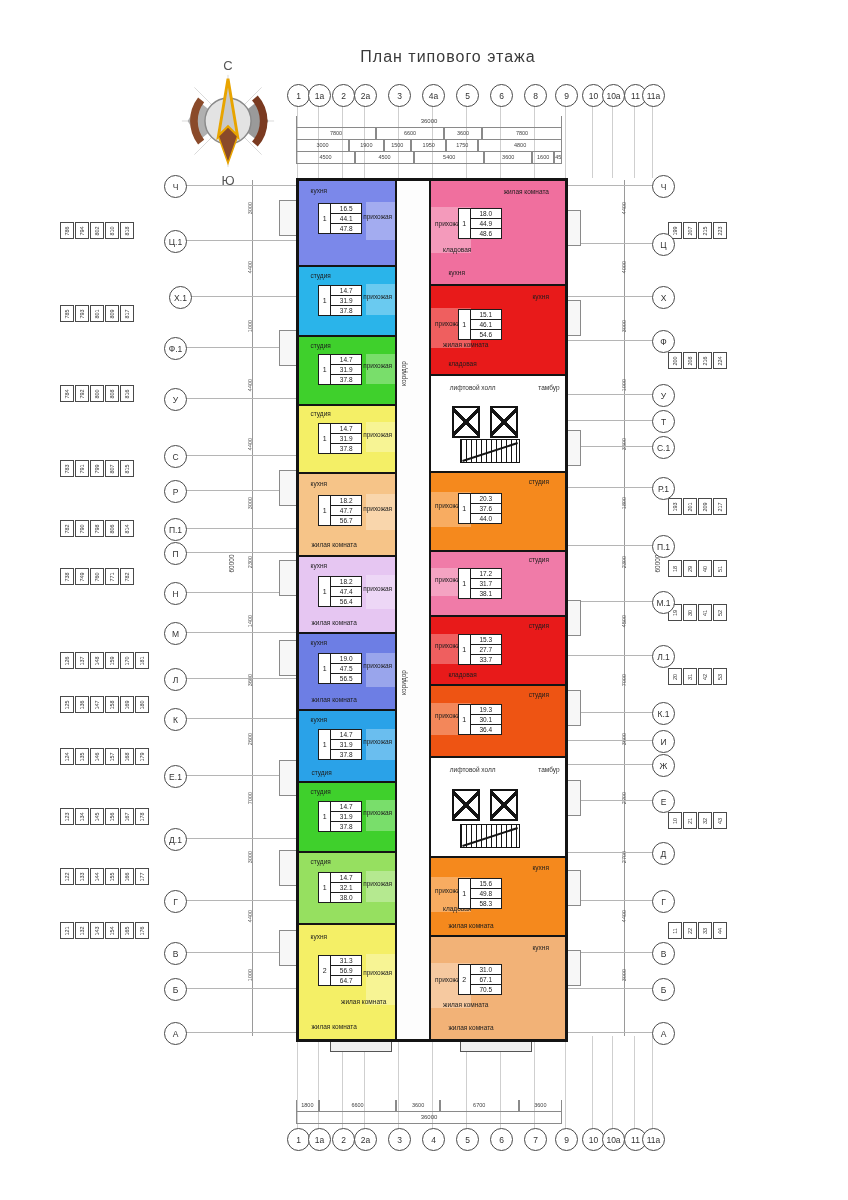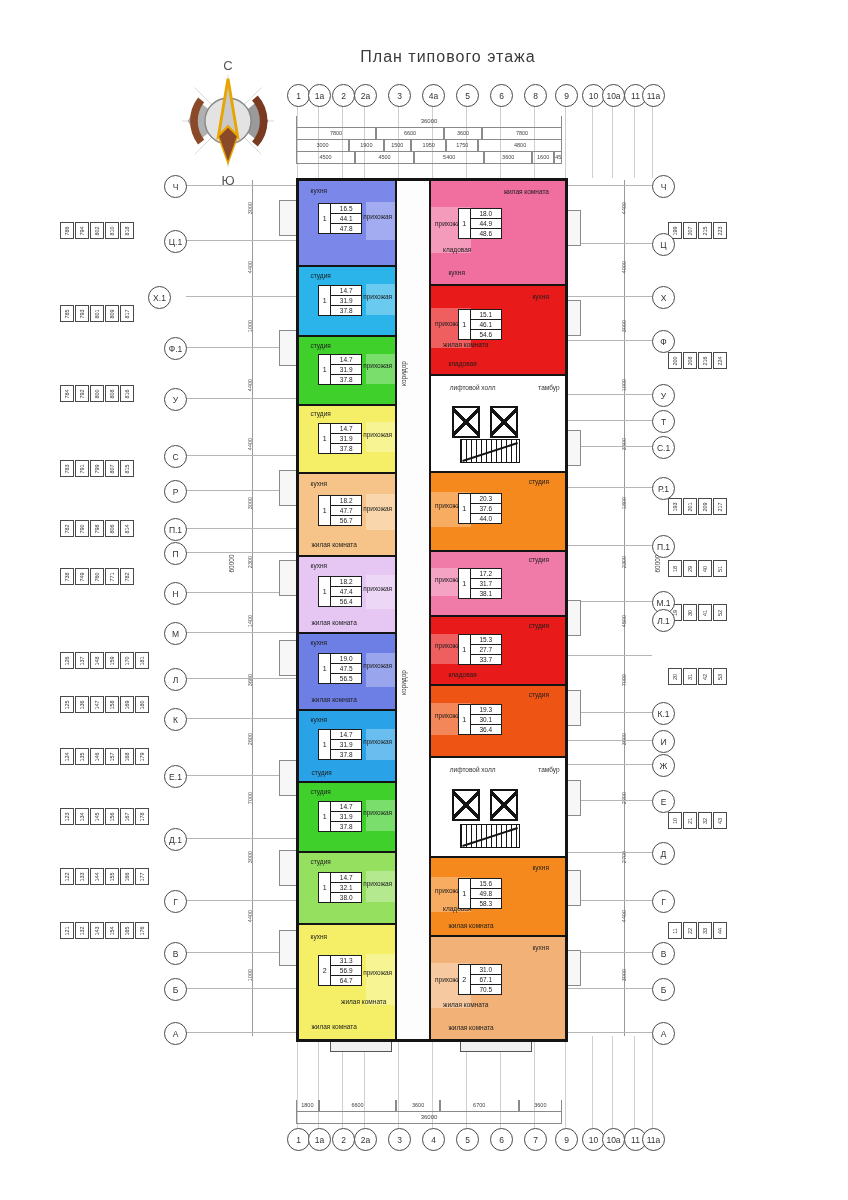--- a/index.html
+++ b/index.html
@@ -477,21 +477,21 @@
     <div class="axcirc" style="left: 602px; top: 1128px;">10а</div>
     <div class="vline" style="left: 612px; top: 1036px; height: 92px;"></div>
     <div class="axcirc" style="left: 624px; top: 1128px;">11</div>
     <div class="vline" style="left: 634px; top: 1036px; height: 92px;"></div>
     <div class="axcirc" style="left: 642px; top: 1128px;">11а</div>
     <div class="vline" style="left: 652px; top: 1036px; height: 92px;"></div>
     <div class="axcirc" style="left: 164px; top: 175px;">Ч</div>
     <div class="leader" style="left: 186px; top: 185px; width: 110px;"></div>
     <div class="axcirc" style="left: 164px; top: 230px;">Ц.1</div>
     <div class="leader" style="left: 186px; top: 240px; width: 110px;"></div>
-    <div class="axcirc" style="left: 148px; top: 286px;">Х.1</div>
+    <div class="axcirc" style="left: 169px; top: 286px;">Х.1</div>
     <div class="leader" style="left: 186px; top: 296px; width: 110px;"></div>
     <div class="axcirc" style="left: 164px; top: 337px;">Ф.1</div>
     <div class="leader" style="left: 186px; top: 347px; width: 110px;"></div>
     <div class="axcirc" style="left: 164px; top: 388px;">У</div>
     <div class="leader" style="left: 186px; top: 398px; width: 110px;"></div>
     <div class="axcirc" style="left: 164px; top: 445px;">С</div>
     <div class="leader" style="left: 186px; top: 455px; width: 110px;"></div>
     <div class="axcirc" style="left: 164px; top: 480px;">Р</div>
     <div class="leader" style="left: 186px; top: 490px; width: 110px;"></div>
     <div class="axcirc" style="left: 164px; top: 518px;">П.1</div>
@@ -531,21 +531,21 @@
     <div class="axcirc" style="left: 652px; top: 410px;">Т</div>
     <div class="leader" style="left: 562px; top: 420px; width: 90px;"></div>
     <div class="axcirc" style="left: 652px; top: 436px;">С.1</div>
     <div class="leader" style="left: 562px; top: 446px; width: 90px;"></div>
     <div class="axcirc" style="left: 652px; top: 477px;">Р.1</div>
     <div class="leader" style="left: 562px; top: 487px; width: 90px;"></div>
     <div class="axcirc" style="left: 652px; top: 535px;">П.1</div>
     <div class="leader" style="left: 562px; top: 545px; width: 90px;"></div>
     <div class="axcirc" style="left: 652px; top: 591px;">М.1</div>
     <div class="leader" style="left: 562px; top: 601px; width: 90px;"></div>
-    <div class="axcirc" style="left: 652px; top: 609px;">Л.1</div>
+    <div class="axcirc" style="left: 652px; top: 645px;">Л.1</div>
     <div class="leader" style="left: 562px; top: 655px; width: 90px;"></div>
     <div class="axcirc" style="left: 652px; top: 702px;">К.1</div>
     <div class="leader" style="left: 562px; top: 712px; width: 90px;"></div>
     <div class="axcirc" style="left: 652px; top: 730px;">И</div>
     <div class="leader" style="left: 562px; top: 740px; width: 90px;"></div>
     <div class="axcirc" style="left: 652px; top: 754px;">Ж</div>
     <div class="leader" style="left: 562px; top: 764px; width: 90px;"></div>
     <div class="axcirc" style="left: 652px; top: 790px;">Е</div>
     <div class="leader" style="left: 562px; top: 800px; width: 90px;"></div>
     <div class="axcirc" style="left: 652px; top: 842px;">Д</div>

